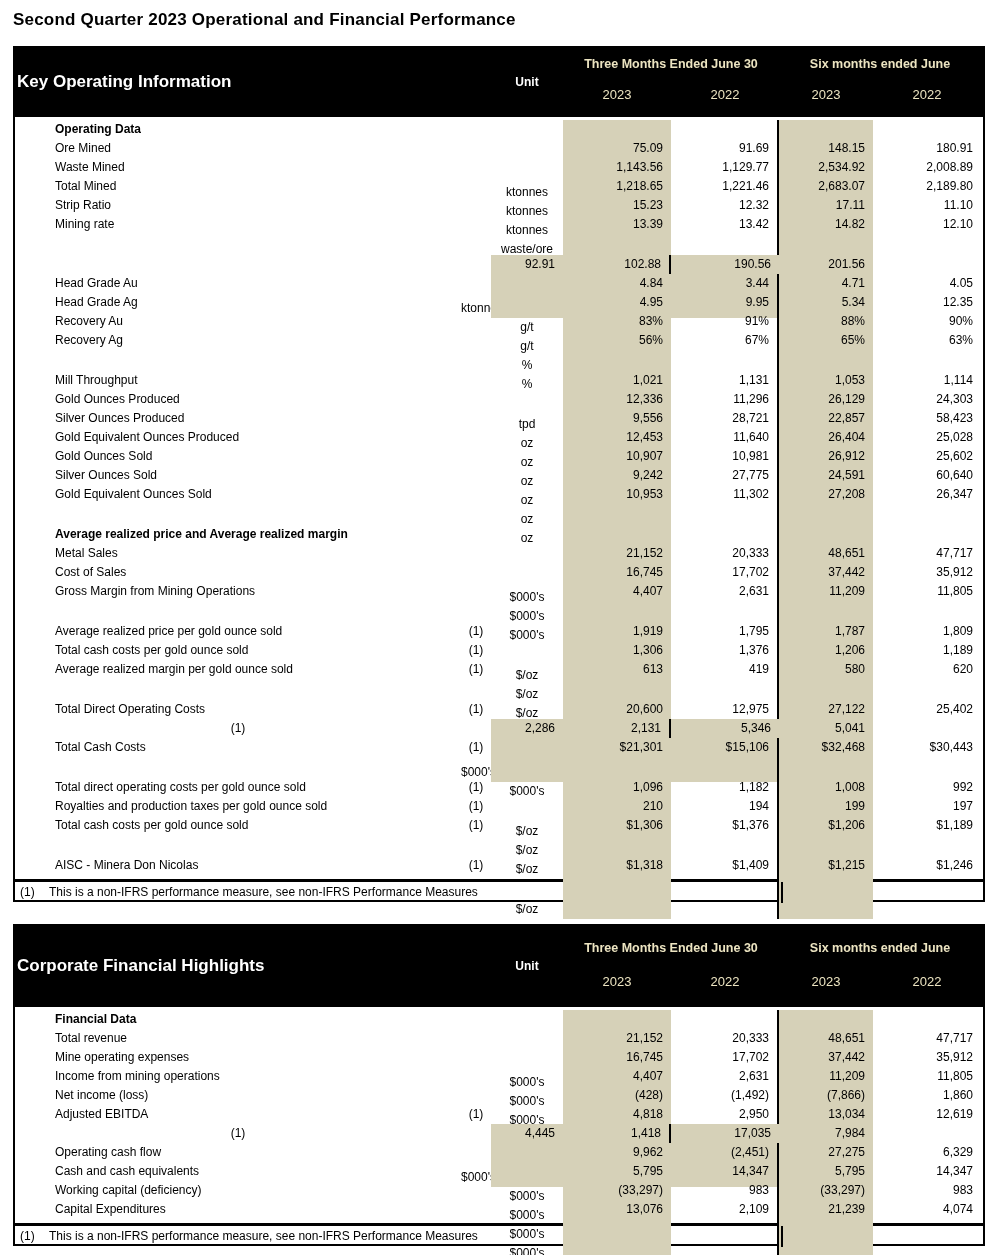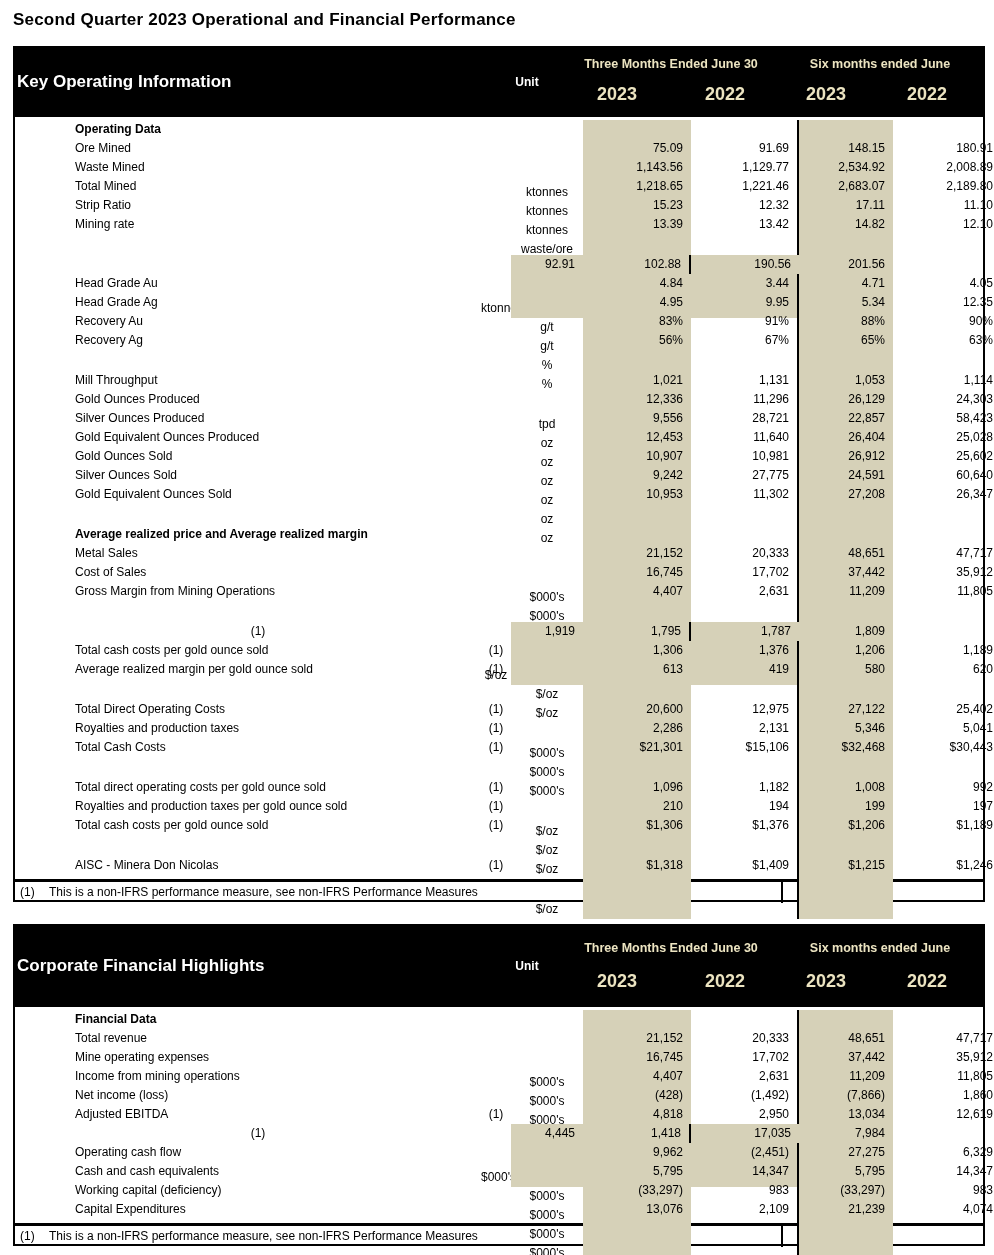--- a/index.html
+++ b/index.html
@@ -62,35 +62,34 @@
     font-weight:bold;font-size:12.5px;
     white-space:nowrap;
     padding-bottom:1px;
   }
   .ft-group.g0{grid-column:4/6;}
   .ft-group.g1{grid-column:6/8;}
   .ft-year{
     grid-row:2;
     display:flex;align-items:center;justify-content:center;
     color:var(--hdr-accent);
-    font-weight:bold;font-size:18px;
+    font-weight:normal;font-size:13px;
   }
   .ft-year.y0{grid-column:4;}
   .ft-year.y1{grid-column:5;}
   .ft-year.y2{grid-column:6;}
   .ft-year.y3{grid-column:7;}
 
   
   .ft-body{
     border-left:2px solid #000;
     border-right:2px solid #000;
     background:#fff;
     padding-top:3px;
     padding-bottom:4px;
-    padding-left:20px;
   }
   .ft-row{
     display:grid;
     grid-template-columns:446px 30px 72px 108px 108px 94px 108px;
     height:19px;
     line-height:19px;
   }
   .ft-row.blank{height:21px;line-height:21px;}
   .c-label{padding-left:40px;white-space:nowrap;overflow:hidden;}
   .section .c-label{font-weight:bold;}
@@ -358,20 +357,21 @@
       <div class="ft-row blank">
         <div class="c-label"></div>
         <div class="c-fn"></div>
         <div class="c-unit"></div>
         <div class="c-v hl"></div>
         <div class="c-v sep"></div>
         <div class="c-v hl"></div>
         <div class="c-v"></div>
       </div>
       <div class="ft-row data">
+        <div class="c-label">Average realized price per gold ounce sold</div>
         <div class="c-fn">(1)</div>
         <div class="c-unit">$/oz</div>
         <div class="c-v hl">1,919</div>
         <div class="c-v sep">1,795</div>
         <div class="c-v hl">1,787</div>
         <div class="c-v">1,809</div>
       </div>
       <div class="ft-row data">
         <div class="c-label">Total cash costs per gold ounce sold</div>
         <div class="c-fn">(1)</div>
@@ -402,21 +402,20 @@
       <div class="ft-row data">
         <div class="c-label">Total Direct Operating Costs</div>
         <div class="c-fn">(1)</div>
         <div class="c-unit">$000's</div>
         <div class="c-v hl">20,600</div>
         <div class="c-v sep">12,975</div>
         <div class="c-v hl">27,122</div>
         <div class="c-v">25,402</div>
       </div>
       <div class="ft-row data">
-        <div class="c-label">Royalties and production taxes</div>
         <div class="c-fn">(1)</div>
         <div class="c-unit">$000's</div>
         <div class="c-v hl">2,286</div>
         <div class="c-v sep">2,131</div>
         <div class="c-v hl">5,346</div>
         <div class="c-v">5,041</div>
       </div>
       <div class="ft-row data">
         <div class="c-label">Total Cash Costs</div>
         <div class="c-fn">(1)</div>

